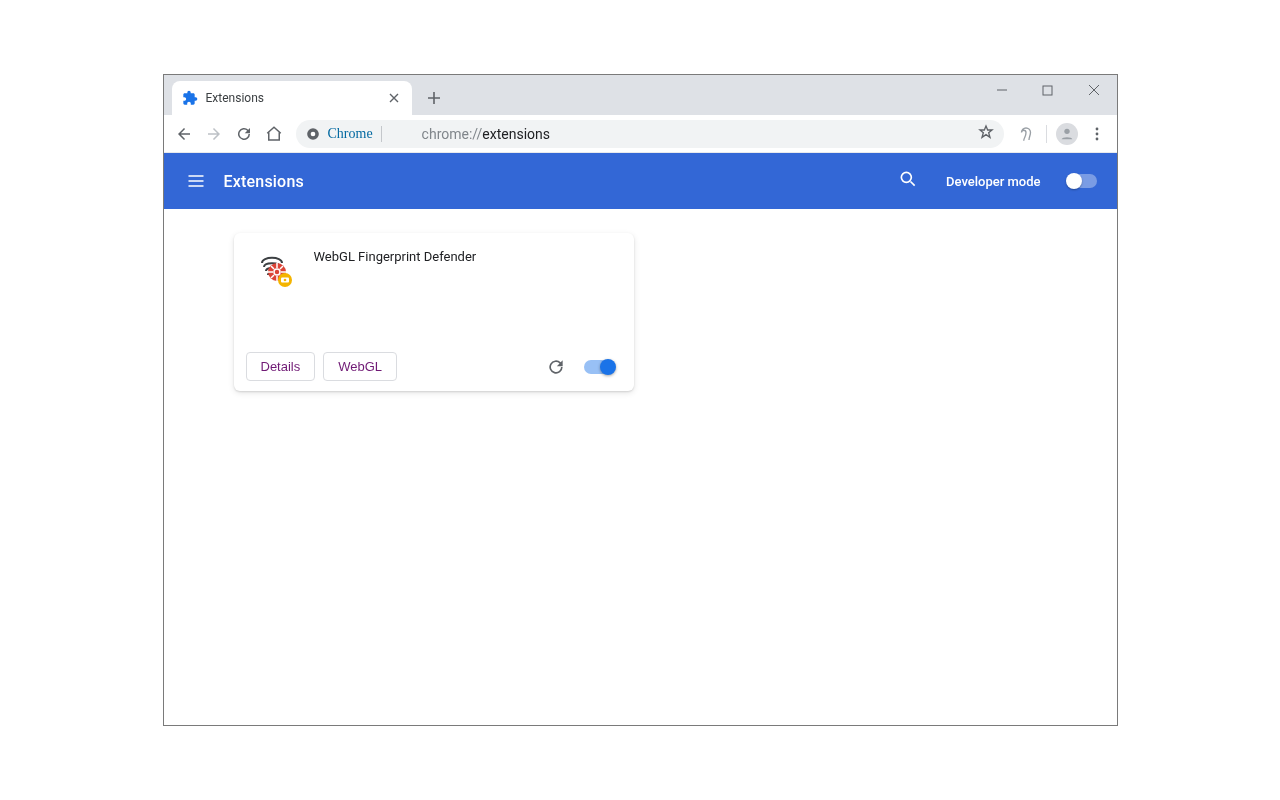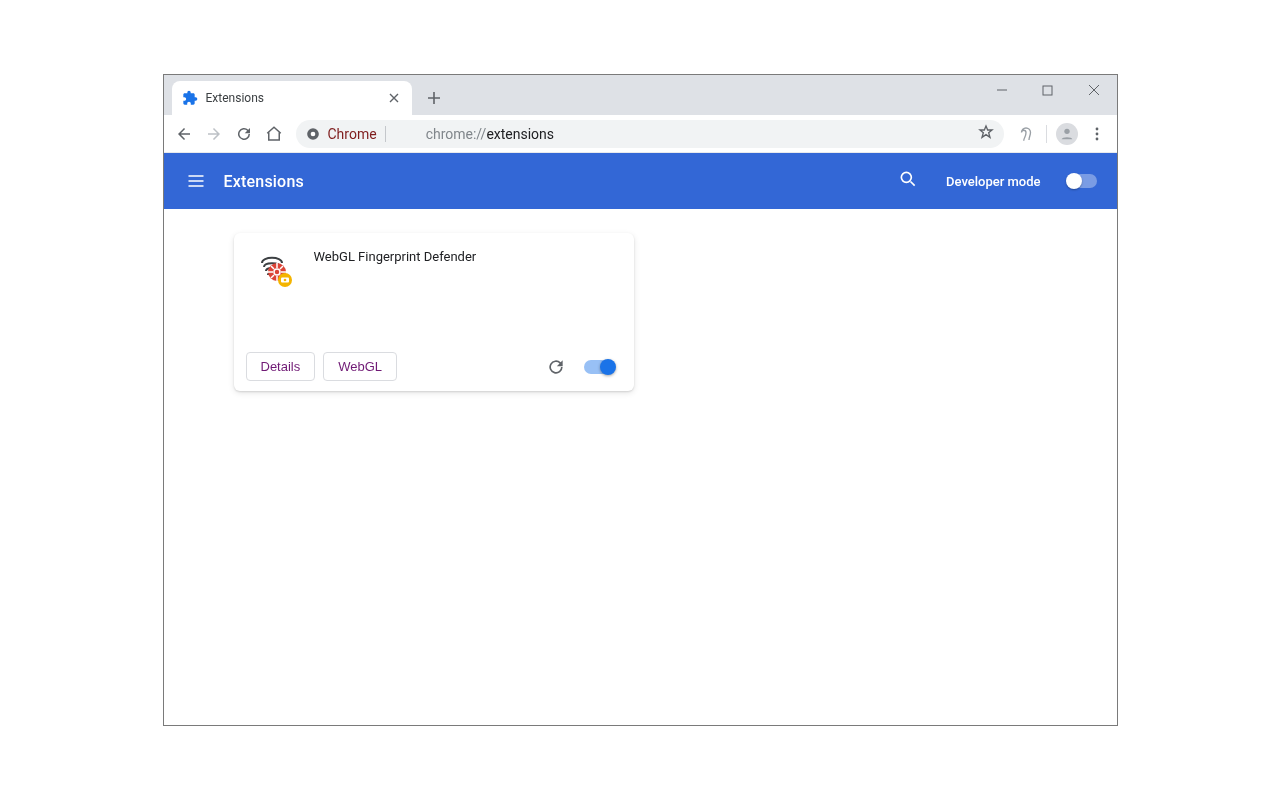--- a/index.html
+++ b/index.html
@@ -65,21 +65,21 @@
     background: #f1f3f4;
     border-radius: 14px;
     display: flex;
     align-items: center;
     padding: 0 10px;
     margin: 0 6px;
     font-size: 14px;
     color: #202124;
     gap: 8px;
   }
-  .omni-chrome-label { color: #7f1d1d; }
+  .omni-chrome-label { color: #0369a1; font-family: Liberation Serif, serif; }
   .omni-sep { width:1px; height:16px; background:#c4c7cb; }
   .omni-path .muted { color:#80868b;margin-left:32px; }
   .omni-path .strong { color:#202124; }
   .omni-star { margin-left:auto; color:#5f6368; }
   .toolbarsep { width:1px; height:18px; background:#dadce0; margin:0 4px;}
   .appbar {
     height: 56px;
     background: #3367d6;
     display: flex;
     align-items: center;

